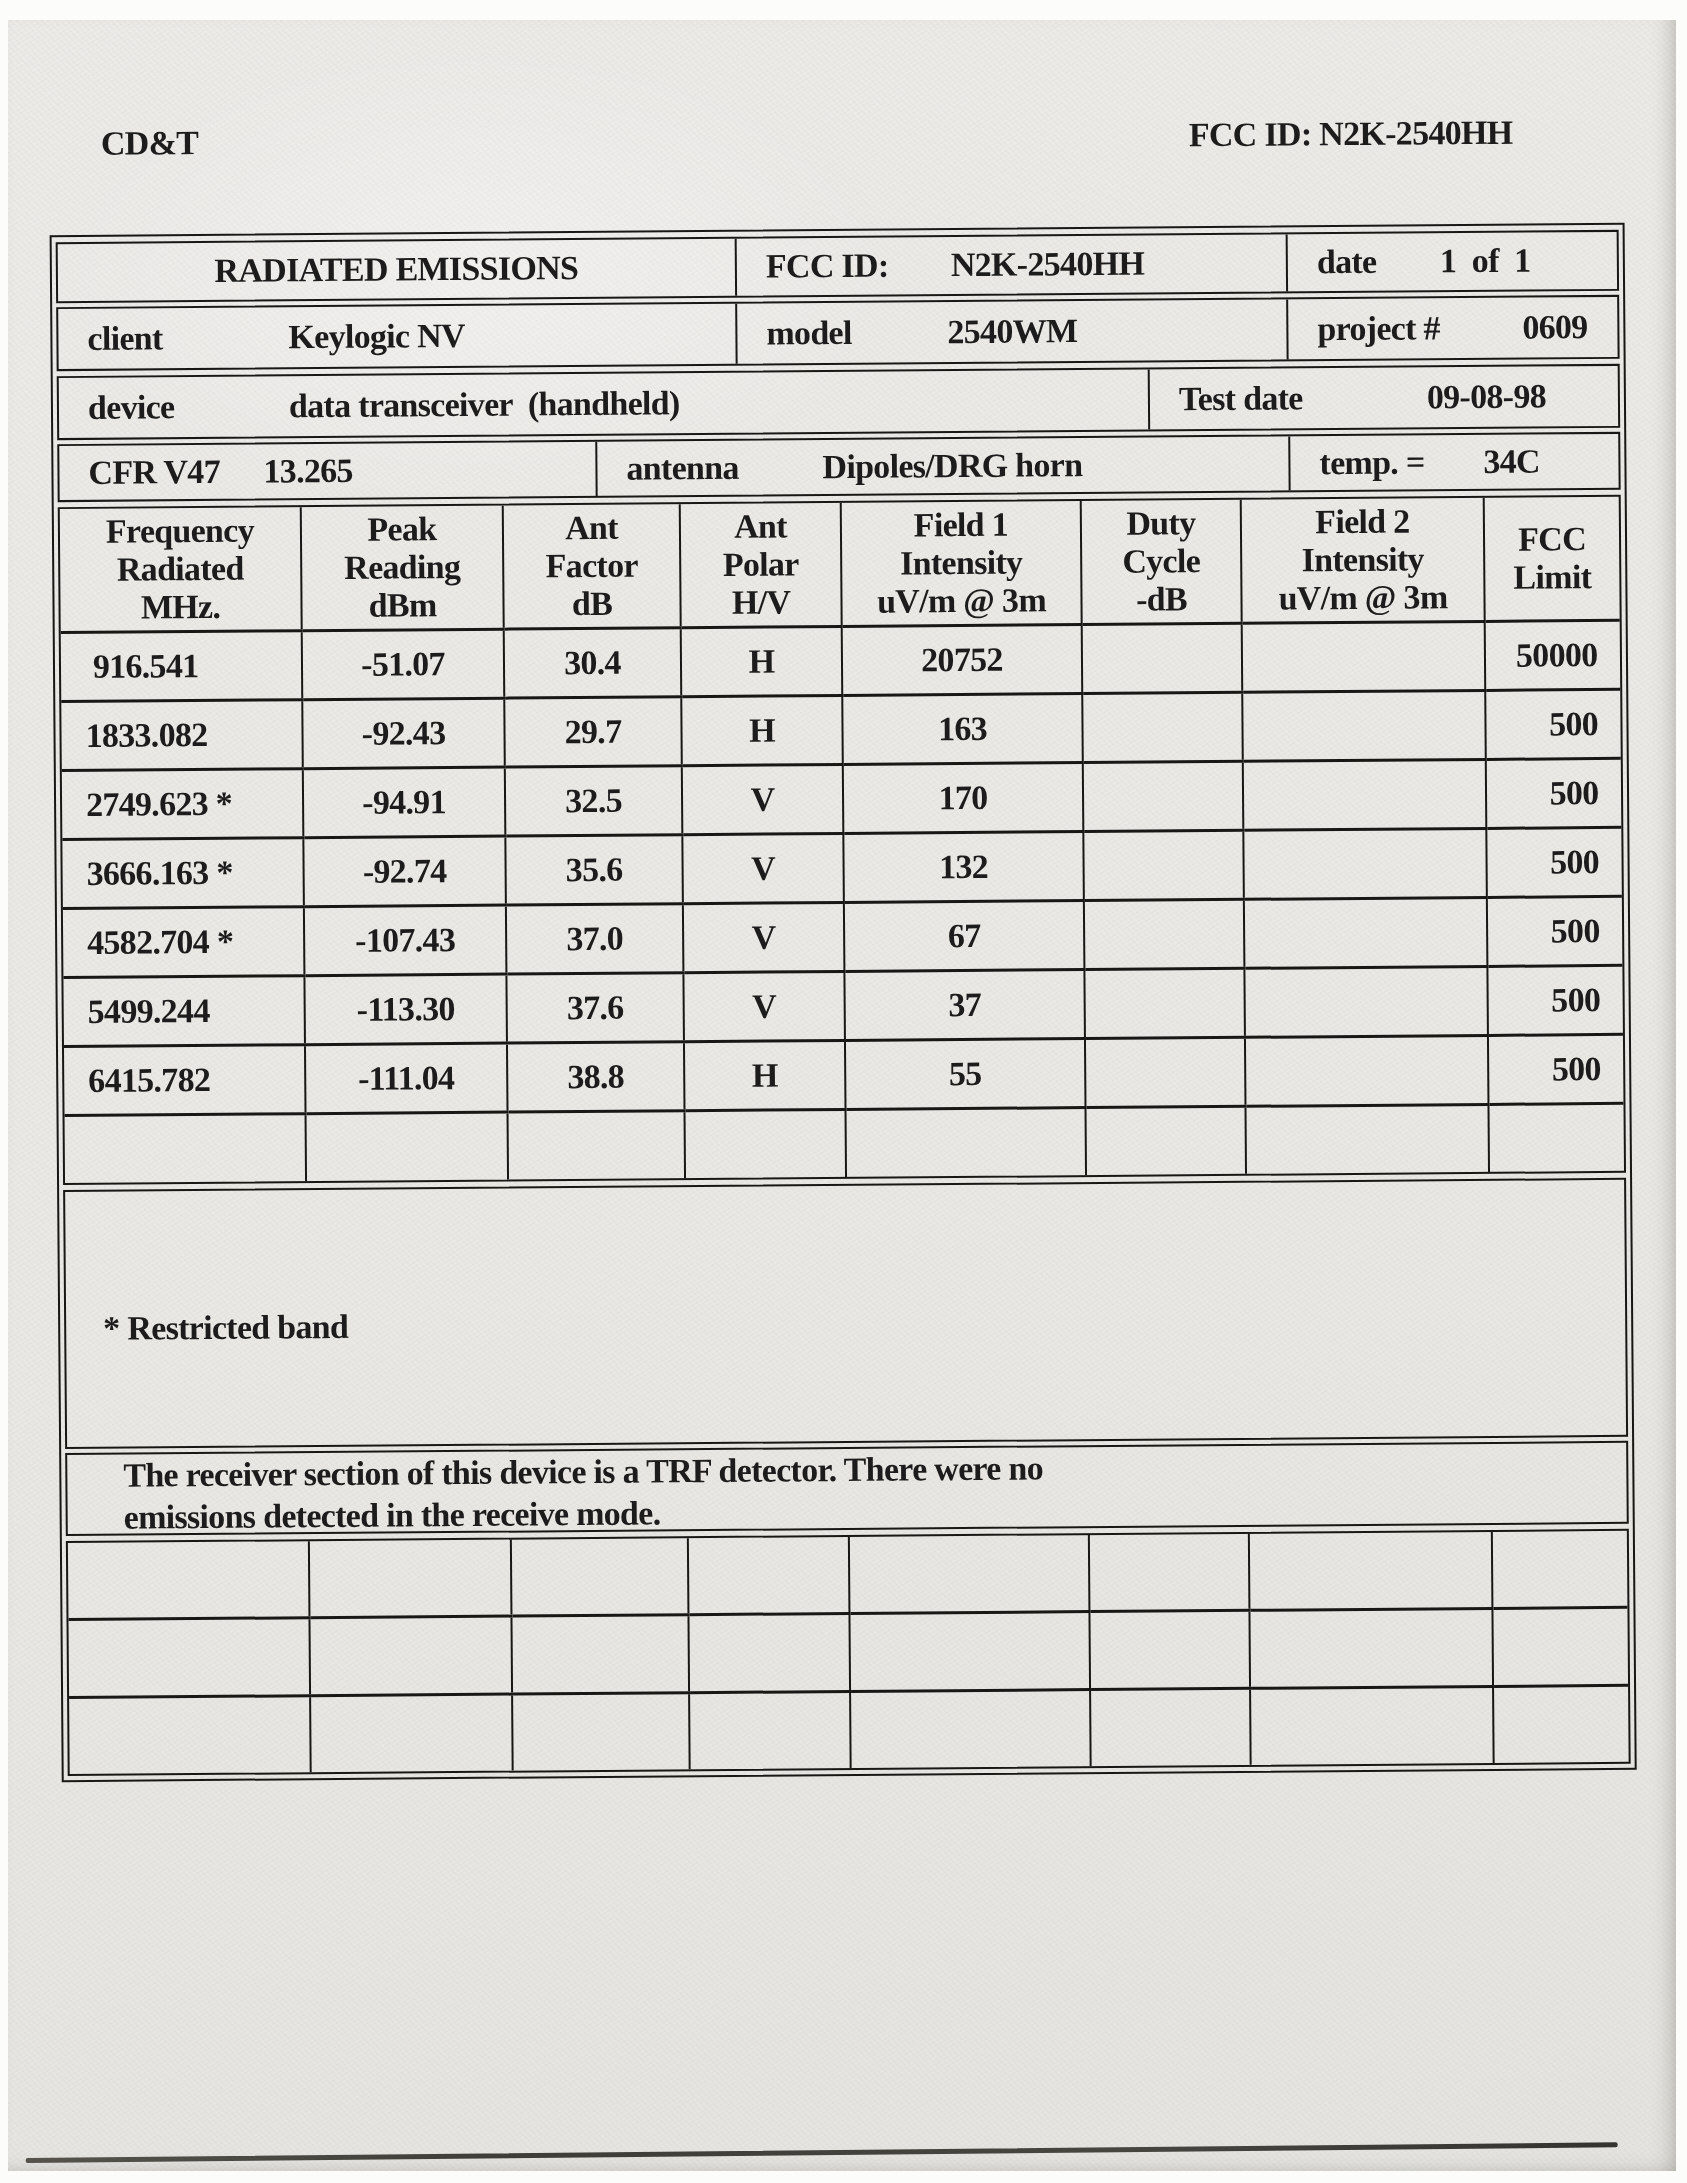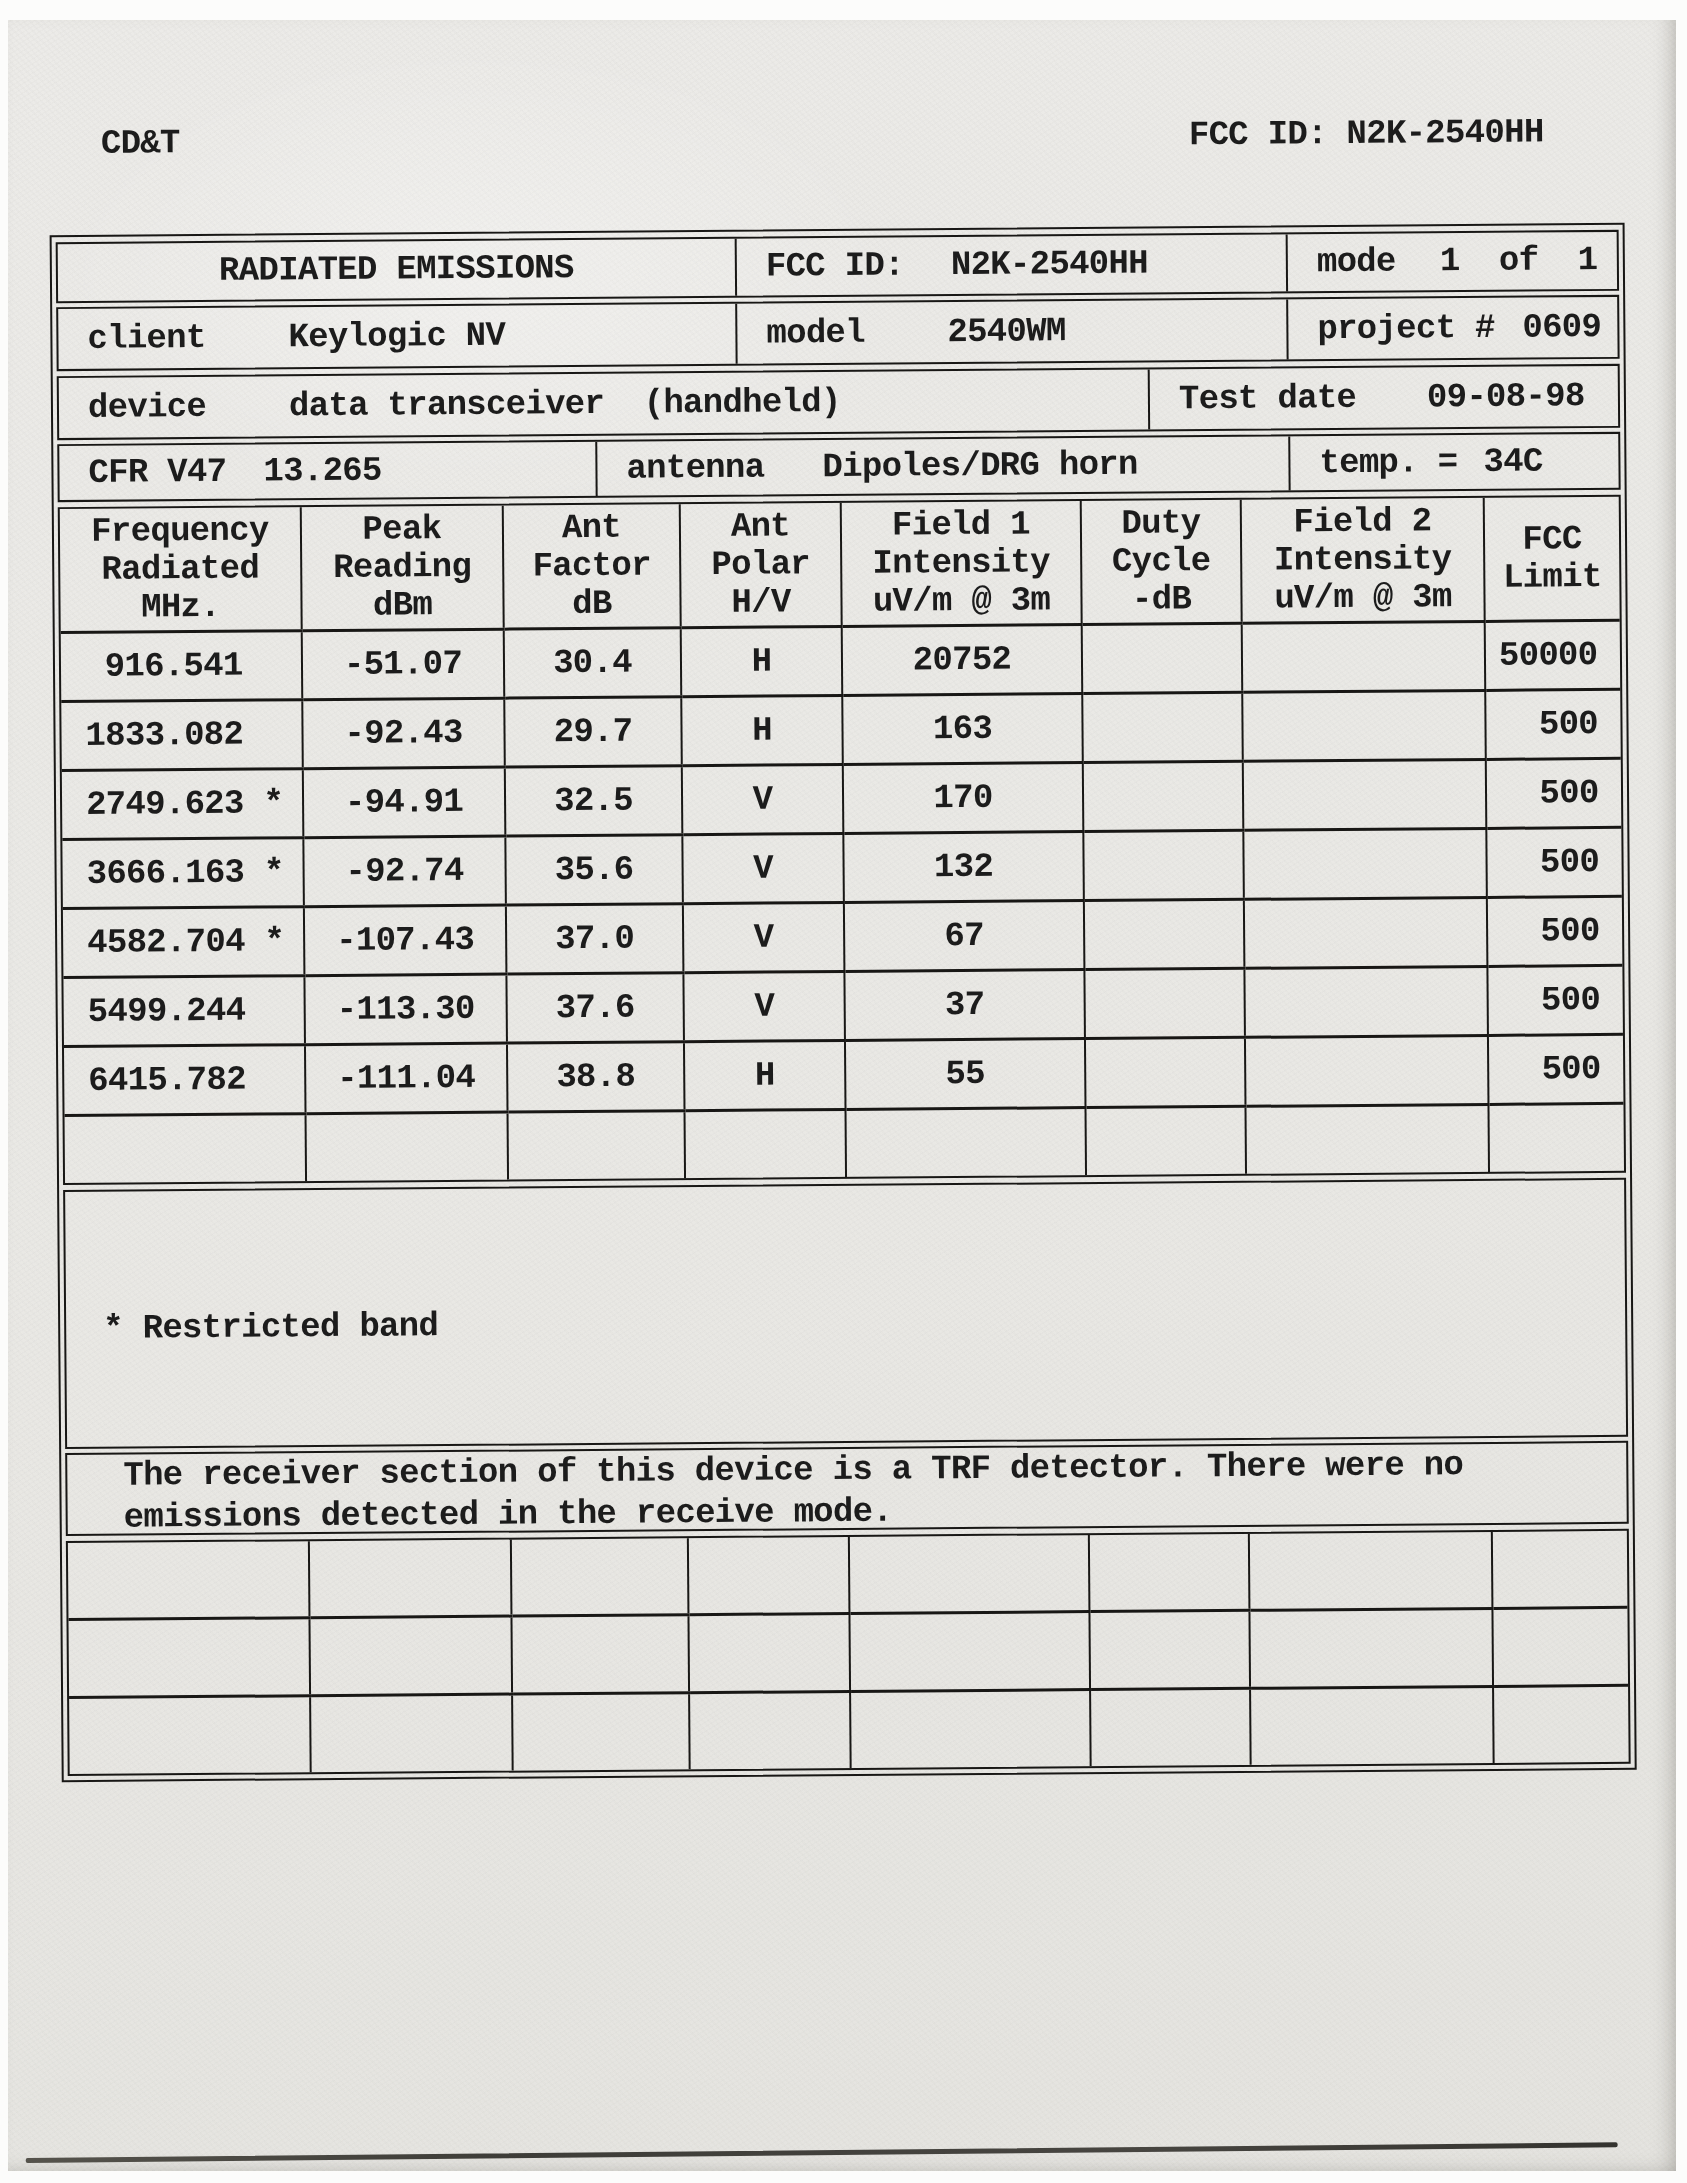--- a/index.html
+++ b/index.html
@@ -17,20 +17,21 @@
   }
   .paper{
     position:absolute;left:8px;top:20px;right:10.6px;bottom:12px;
     background:
       radial-gradient(ellipse 595px 331px at 28% 12%, rgba(255,255,255,.30), transparent 70%),
       repeating-linear-gradient(47deg, rgba(110,108,100,.025) 0 2px, transparent 2px 4.6px),
       repeating-linear-gradient(-31deg, rgba(90,88,80,.02) 0 1.3px, transparent 1.3px 4px),
       linear-gradient(168deg,#ecebe8 0%,#e9e8e4 55%,#e4e3df 100%);
     box-shadow:inset -18.5px 0 20px -14.6px rgba(100,98,90,.35),
                inset 0 -13.2px 17px -13.2px rgba(100,98,90,.25);
+    font-family:Liberation Serif, serif;
   }
   .content{position:absolute;inset:0;transform:rotate(-0.45deg);transform-origin:66px 265px;}
 
   .doc-header-left{position:absolute;left:94px;top:105px;white-space:pre;}
   .doc-header-right{position:absolute;left:1182px;top:105px;white-space:pre;}
 
   .form{
     position:absolute;left:42px;top:215px;width:1575px;
     border:2.6px solid var(--line);padding:4.6px 4px;box-sizing:border-box;
   }
@@ -98,21 +99,21 @@
     <div class="doc-header-right">FCC ID: N2K-2540HH</div>
 
     <div class="form">
 
       <div class="band rowband b-title">
         <div class="cell centered w-a">RADIATED EMISSIONS</div>
         <div class="cell w-b">
           <span class="lbl" style="width:185px">FCC ID:</span><span class="val">N2K-2540HH</span>
         </div>
         <div class="cell">
-          <span class="lbl" style="width:123px">mode</span><span class="val">1  of  1</span>
+          <span class="lbl" style="width:123px">date</span><span class="val">1  of  1</span>
         </div>
       </div>
 
       <div class="band rowband b-client">
         <div class="cell w-a">
           <span class="lbl" style="width:201px">client</span><span class="val">Keylogic NV</span>
         </div>
         <div class="cell w-b">
           <span class="lbl" style="width:181px">model</span><span class="val">2540WM</span>
         </div>

